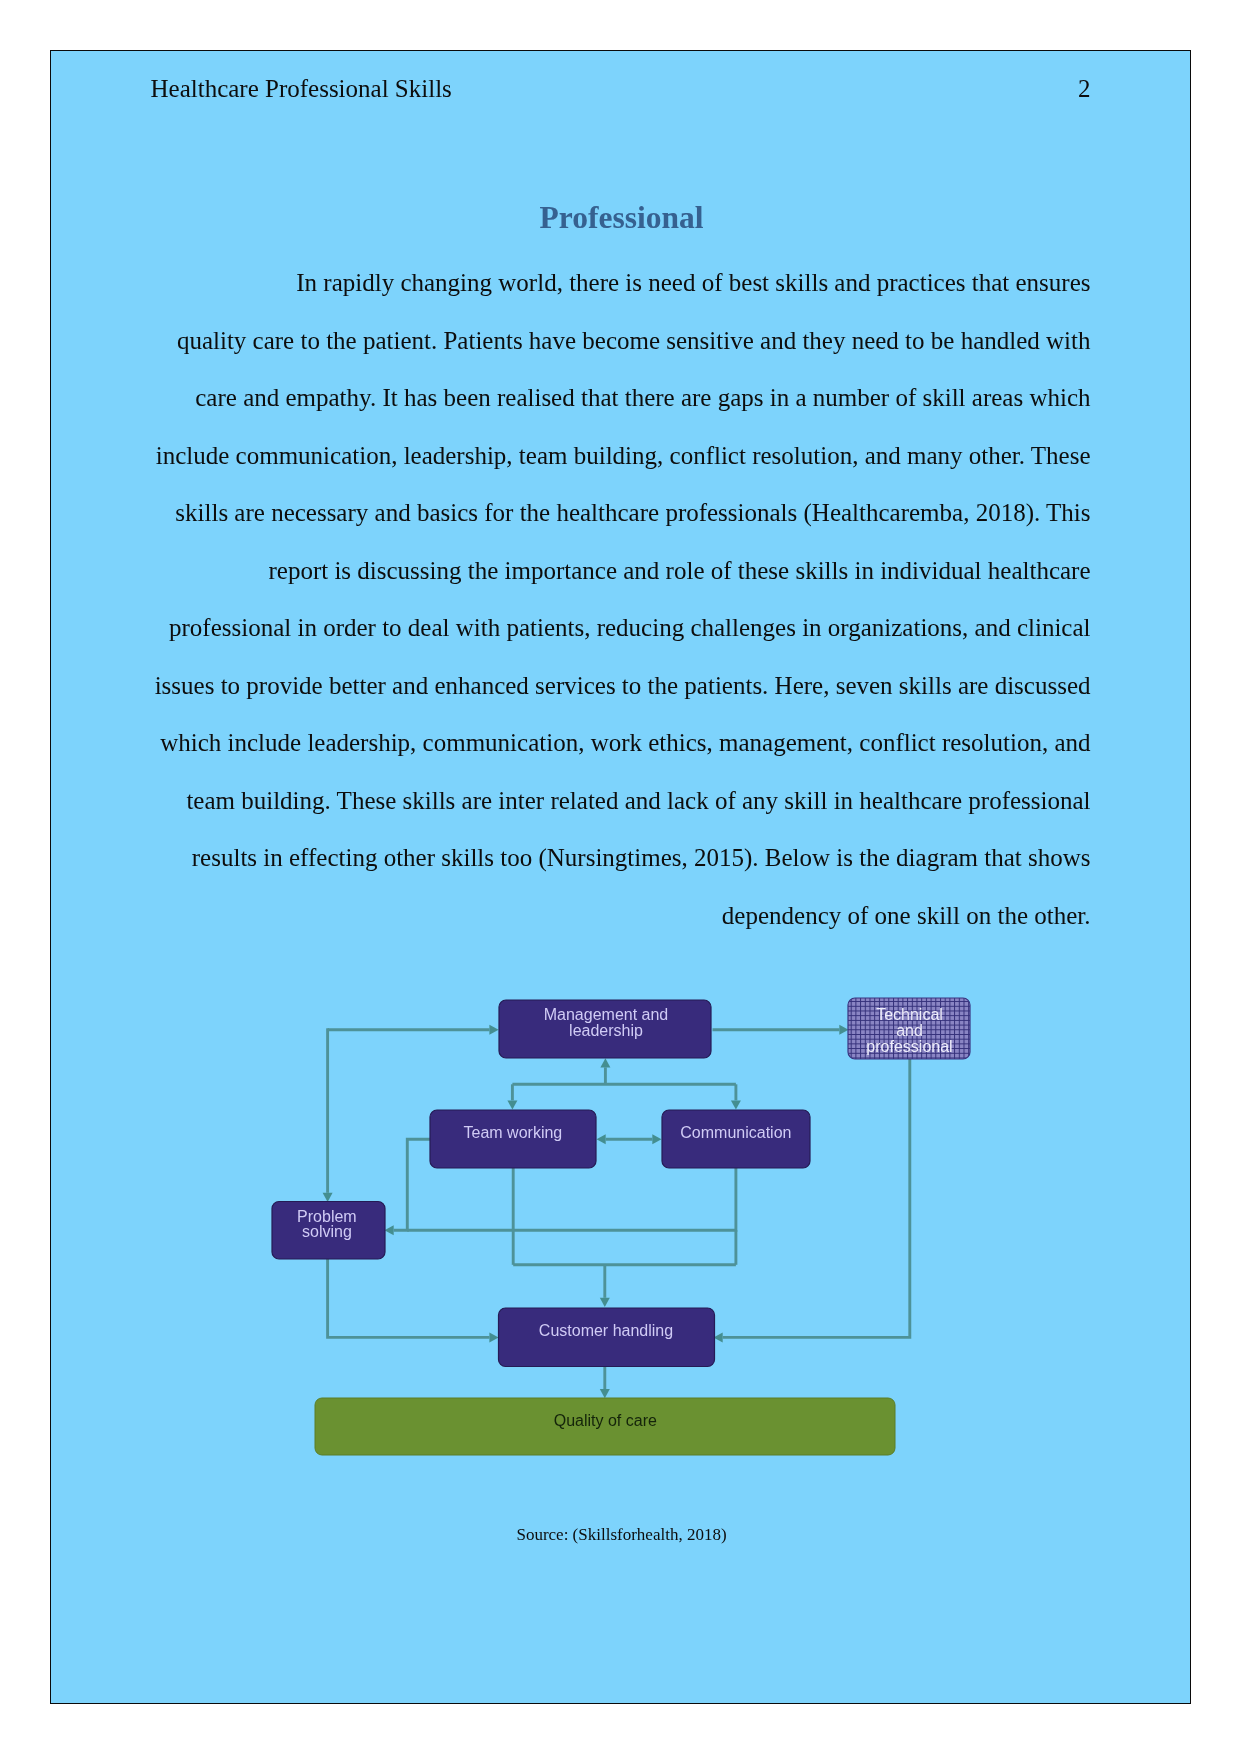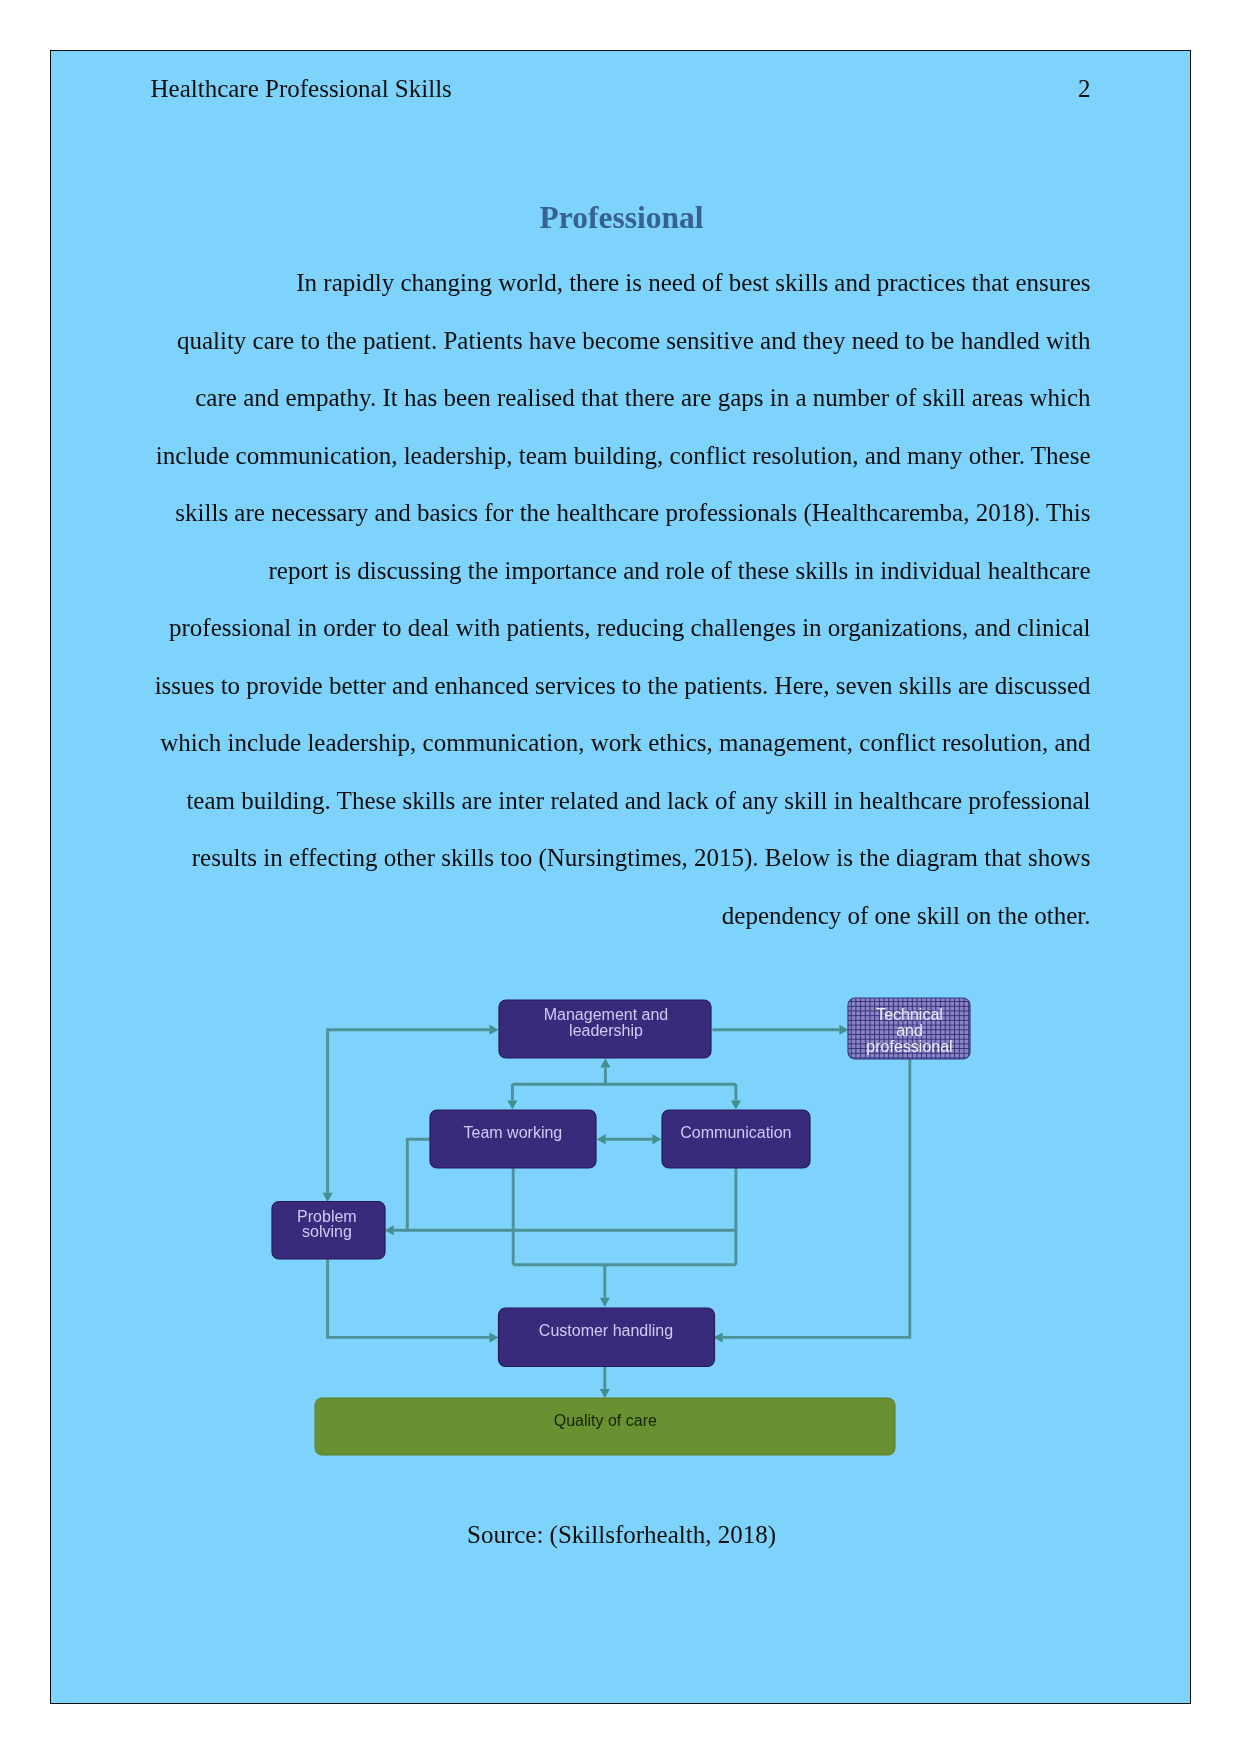--- a/index.html
+++ b/index.html
@@ -12,21 +12,21 @@
   .body-text .indent{display:inline-block;width:74px;}
   .figwrap{position:absolute;left:-51.5px;top:-51.5px;width:1241px;height:1754px;overflow:visible;filter:blur(0.78px);}
   .ln{stroke:#4e9298;stroke-width:2.9;fill:none;}
   .ah{fill:#448e90;stroke:none;}
   .nb{fill:#382b7c;stroke:#251b55;stroke-width:1.2;}
   .nb.hatched{fill:url(#hatch);stroke:#3a3480;}
   .nt{fill:#d0cbf5;font-family:"Liberation Sans",sans-serif;font-size:16px;text-anchor:middle;}
   .gb{fill:#6a9131;stroke:#5a7d28;stroke-width:1;}
   .tt{fill:#eeedfb;font-family:"Liberation Sans",sans-serif;font-size:16px;text-anchor:middle;}
   .gt{fill:#14240a;font-family:"Liberation Sans",sans-serif;font-size:16px;text-anchor:middle;}
-  .source{position:absolute;left:0;top:1468.5px;width:1141px;text-align:center;font-size:25px;line-height:30px;color:#0d0d0d;}
+  .source{position:absolute;left:0;top:1468.5px;width:1141px;text-align:center;font-size:17px;line-height:30px;color:#0d0d0d;}
 </style>
 </head>
 <body>
 
 <div class="page">
   <div class="hdr">
     <span>Healthcare Professional Skills</span>
     <span>2</span>
   </div>
   <div class="title">Professional</div>

